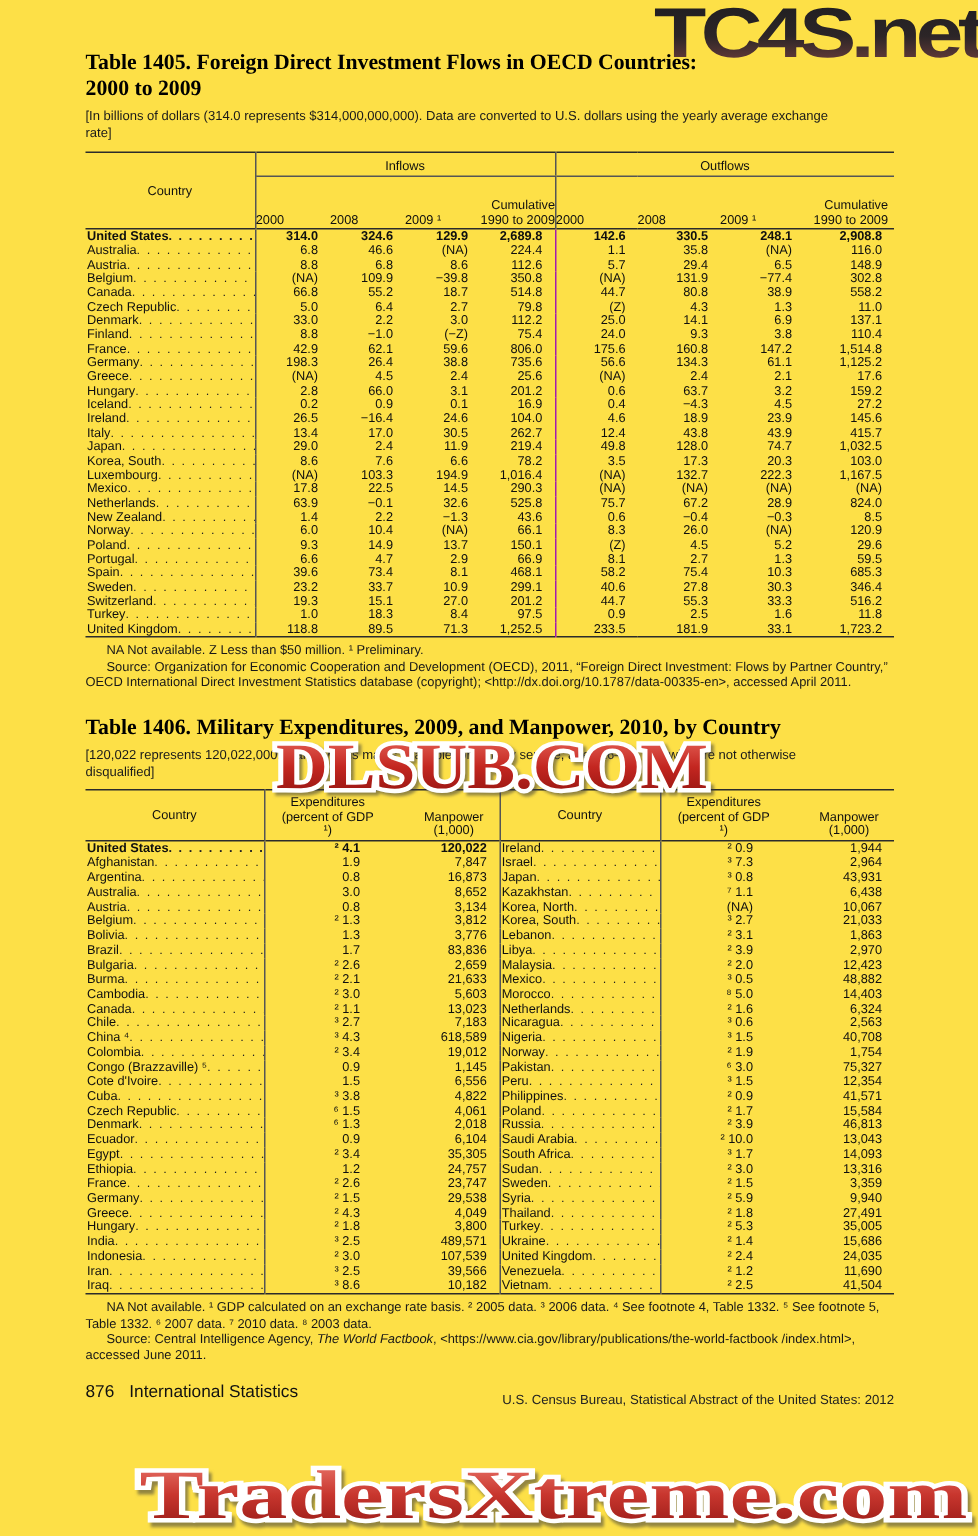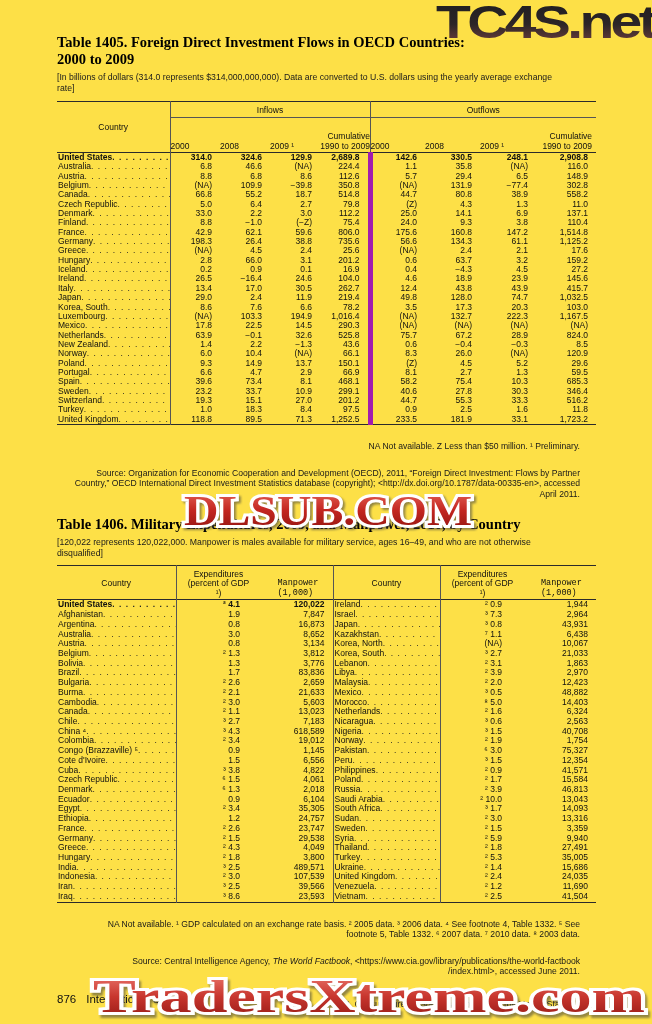--- a/index.html
+++ b/index.html
@@ -30,39 +30,39 @@
   #t1405 thead{border-bottom:1.6px solid #2b2b2b;}
   #t1405 tbody{border-bottom:1.6px solid #2b2b2b;}
   #t1405 tbody td{line-height:9.34px;}
 
   td.cname{display:table-cell;}
   .cwrap{display:flex;align-items:baseline;}
   .cn{white-space:nowrap;padding-left:1px;}
   .dots{flex:1;overflow:hidden;white-space:nowrap;color:#222;}
   .dots::after{content:" . . . . . . . . . . . . . . . . . . . . . . . . . . . . . . . .";letter-spacing:1px;}
   td.num{text-align:right;padding-right:8px !important;}
-  td.grpend{border-right:5px solid #a21caf;margin-top:44px;}
+  td.grpend{border-right:1px solid #a21caf;margin-top:44px;}
   td.cname{border-right:1px solid #555;}
 
   
   .fnblock{width:539px;margin-top:3px;font-size:8.6px;line-height:10.6px;color:#181818;}
-  .fnblock p{margin:16px;text-align:right;}
+  .fnblock p{margin:0;}
   .ind{text-indent:14px;}
   .it{font-style:italic;}
 
   
   .sec2{margin-top:17px;}
   #t1406{margin-top:6px;border-top:1.6px solid #2b2b2b;}
   #t1406 thead{border-bottom:1.6px solid #2b2b2b;}
   #t1406 th{vertical-align:middle;height:33px;}
   #t1406 .h-country{text-align:center;border-right:1px solid #555;}
   #t1406 .h-exp{text-align:center;vertical-align:bottom;padding-left:11px;}
   #t1406 .h-exp div{width:62px;margin:0 auto;white-space:normal;line-height:9.6px;padding-bottom:1px;text-align:center;}
   #t1406 .h-man{text-align:right;vertical-align:bottom;border-right:0;}
-  #t1406 .h-man div{width:50px;margin-left:auto;white-space:normal;line-height:9.6px;padding-bottom:1px;text-align:left;padding-right:5px;font-family:Liberation Mono, monospace;}
+  #t1406 .h-man div{width:50px;margin-left:auto;white-space:normal;line-height:9.6px;padding-bottom:1px;text-align:center;padding-right:5px;}
   #t1406 .h-manL{border-right:1px solid #555;}
   #t1406 tbody{border-bottom:1.6px solid #2b2b2b;}
   #t1406 tbody td{line-height:9.72px;}
   #t1406 td.manL{border-right:1px solid #555;}
 
   
   .pagefoot{display:flex;justify-content:space-between;align-items:flex-start;margin-top:14px;width:539px;}
   .foot-left{font-size:11.5px;color:#111;}
   .foot-left .pg{margin-right:10px;}
   .foot-credit{font-size:8.8px;color:#222;margin-top:6px;}
@@ -1177,21 +1177,21 @@
               <td class="num">11,690</td>
             </tr>
             <tr>
               <td class="cname">
                 <div class="cwrap">
                   <span class="cn">Iraq</span>
                   <span class="dots"></span>
                 </div>
               </td>
               <td class="num">³ 8.6</td>
-              <td class="num manL">23,593</td>
+              <td class="num manL">10,182</td>
               <td class="cname">
                 <div class="cwrap">
                   <span class="cn">Vietnam</span>
                   <span class="dots"></span>
                 </div>
               </td>
               <td class="num">² 2.5</td>
               <td class="num">41,504</td>
             </tr>
           </tbody>

